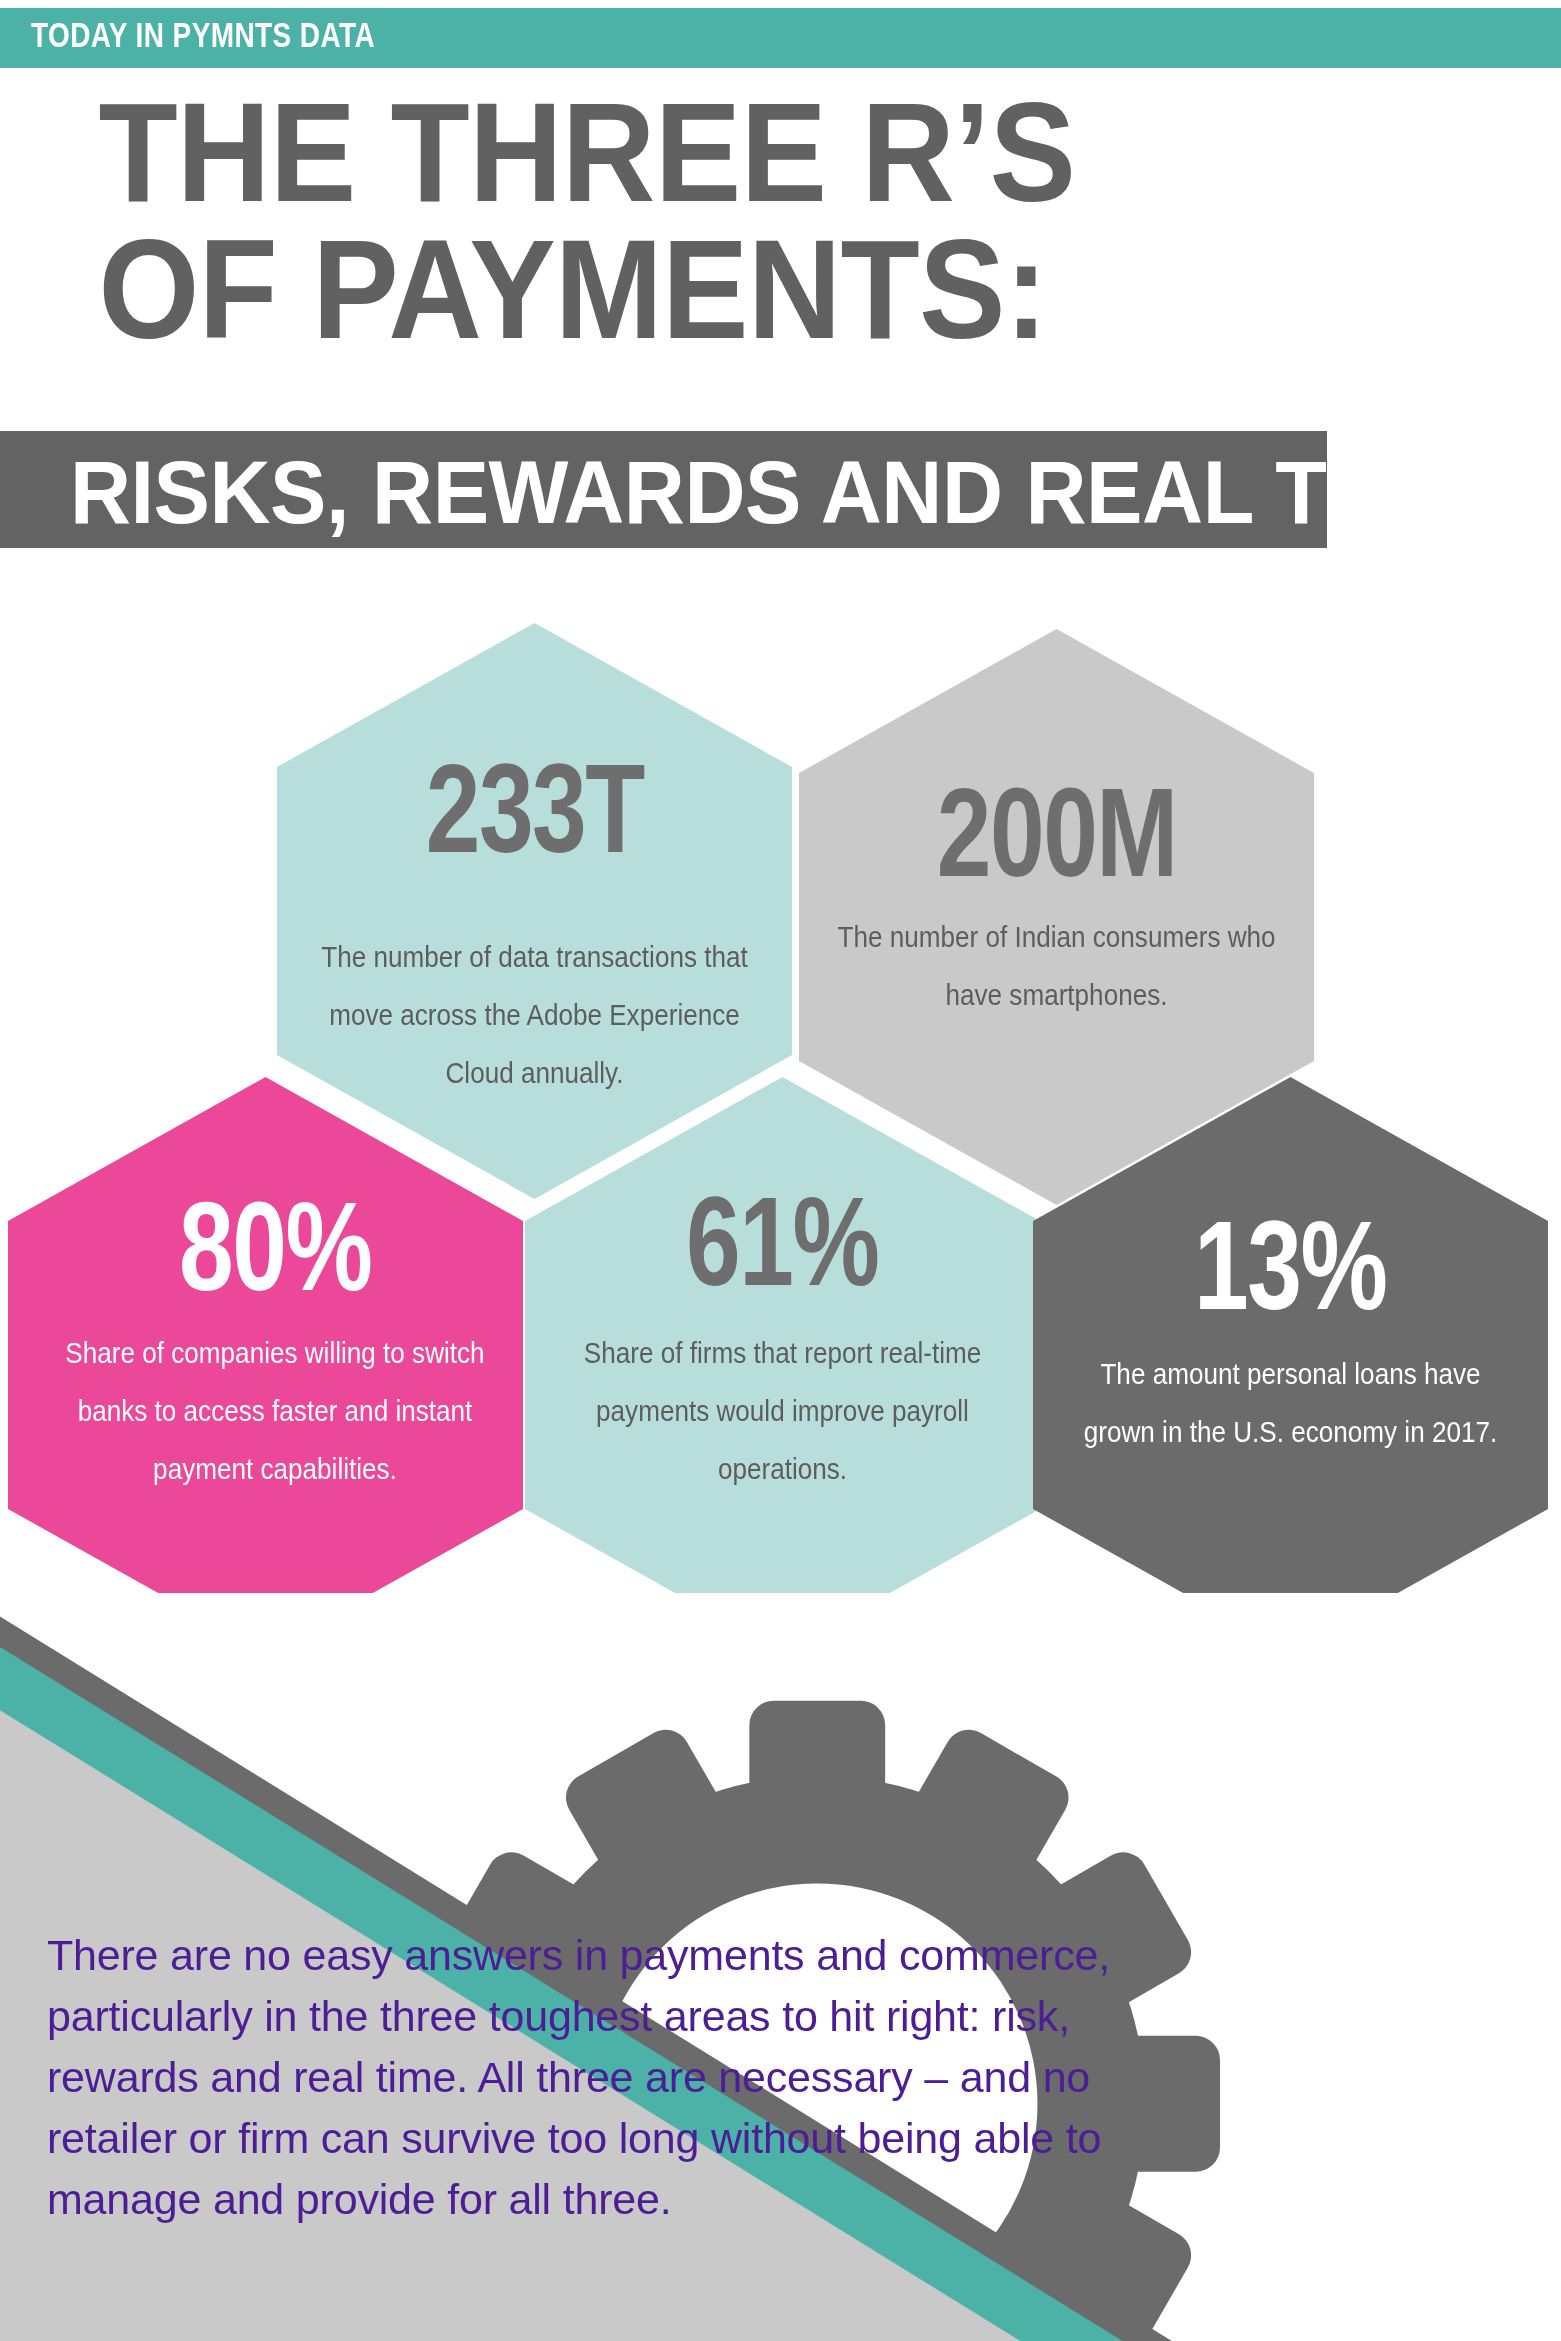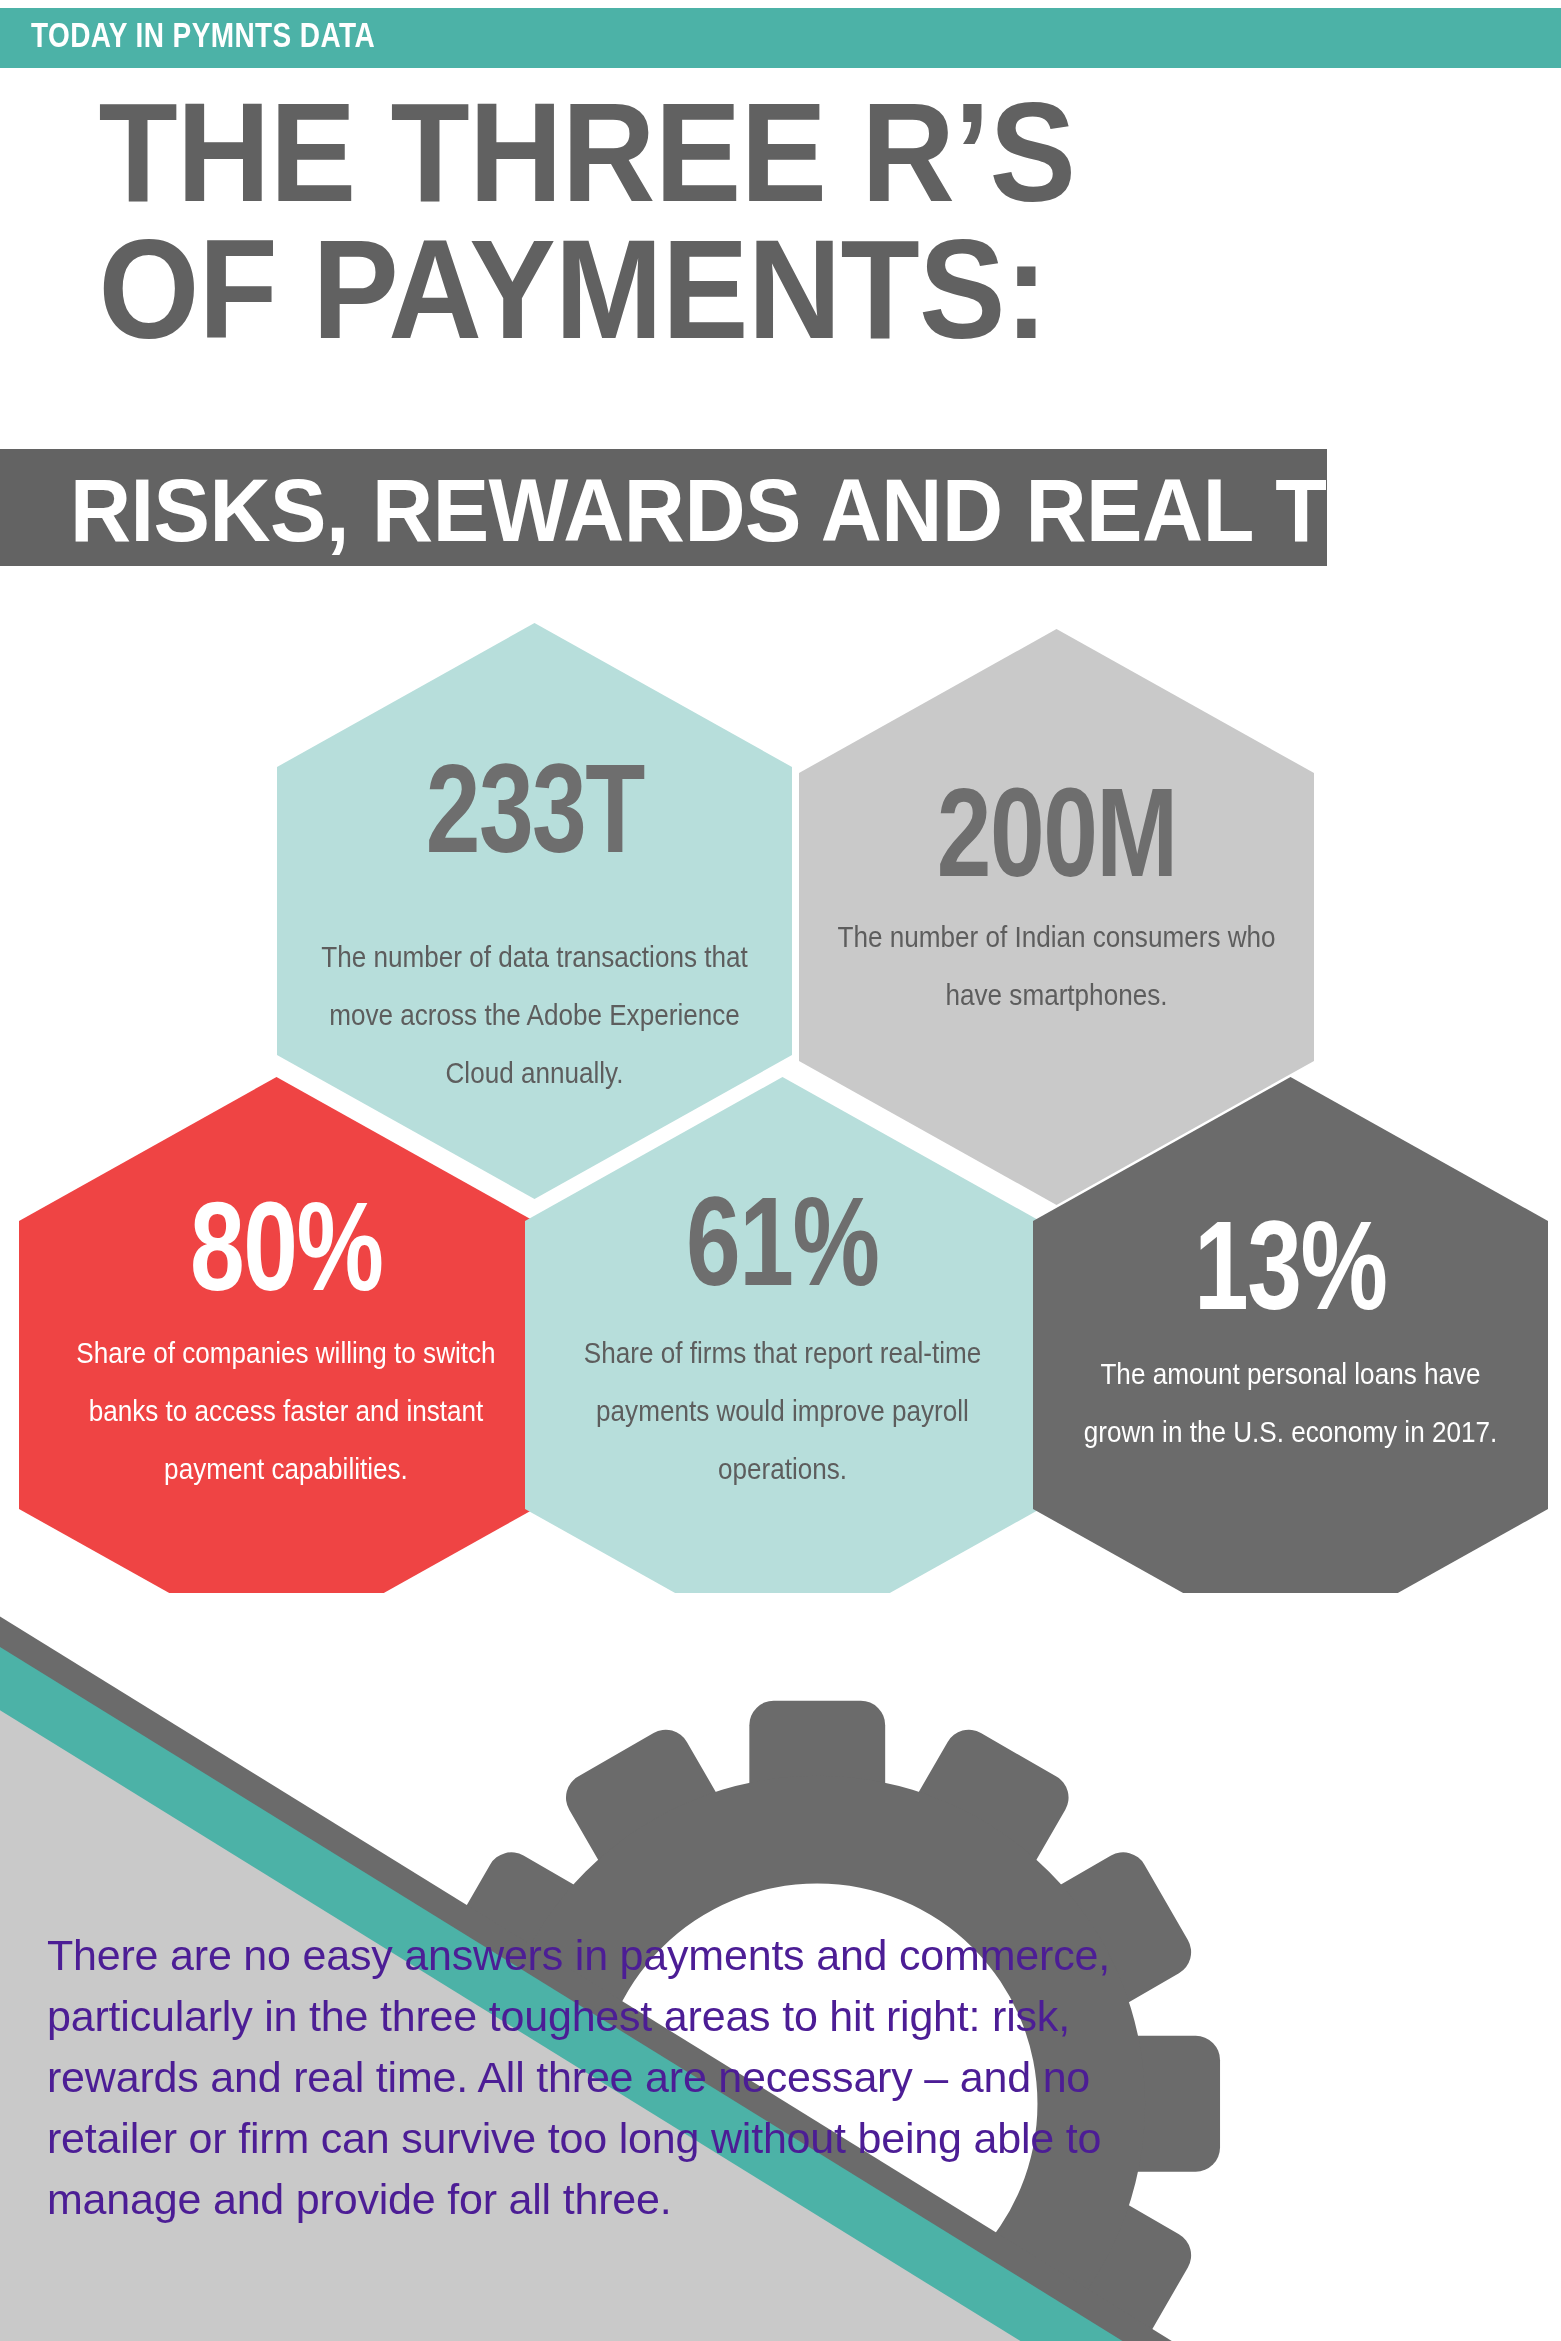--- a/index.html
+++ b/index.html
@@ -50,21 +50,21 @@
     letter-spacing: -0.9px;
     transform: scaleX(0.92);
     transform-origin: left top;
     white-space: nowrap;
     padding-left: 107px;
   }
 
   
   #subtitle-bar {
     position: absolute;
-    left: 0; top: 449px;
+    left: 0; top: 431px;
     width: 1327px; height: 117px;
     background: #636363;
   }
   #subtitle-text {
     position: absolute;
     left: 70px; top: 17px;
     color: #ffffff;
     font-weight: bold;
     font-size: 89px;
     line-height: 1;
@@ -121,23 +121,23 @@
     width: 515px; height: 576px;
     background: #c9c9c9;
     padding-top: 141px;
     margin-left: 12px;
   }
   #hex-200m .hex-value { color: #6e6e6e; }
   #hex-200m .hex-caption { color: #5d5d5d; margin-top: 12px; }
 
   
   #hex-80 {
-    left: 19px; top: 468px;
-    width: 515px; height: 576px;
-    background: #ef4444;
+    left: 8px; top: 468px;
+    width: 515px; height: 576px;
+    background: #ec4899;
     padding-top: 107px;
     padding-left: 19px;
   }
   #hex-80 .hex-value { color: #ffffff; }
   #hex-80 .hex-caption { color: #ffffff; margin-top: 14px; }
 
   #hex-61 {
     left: 525px; top: 468px;
     width: 515px; height: 576px;
     background: #b7dedb;

